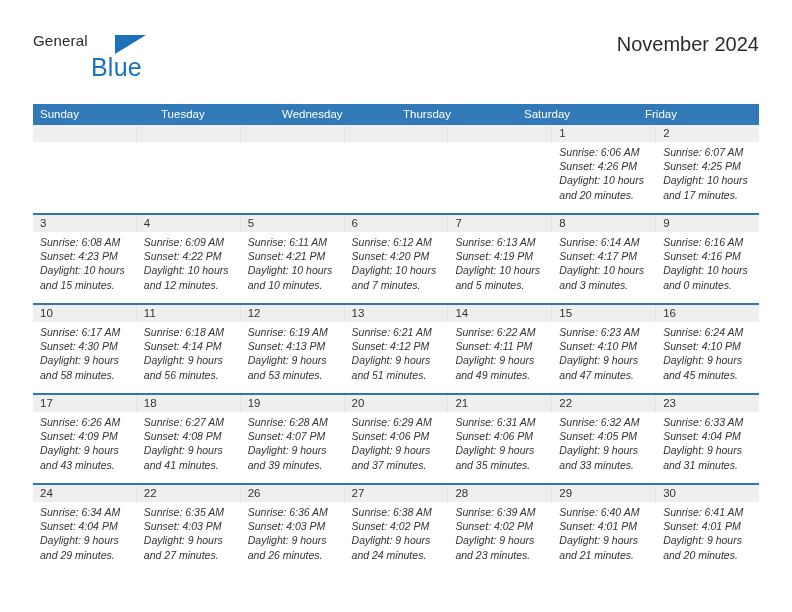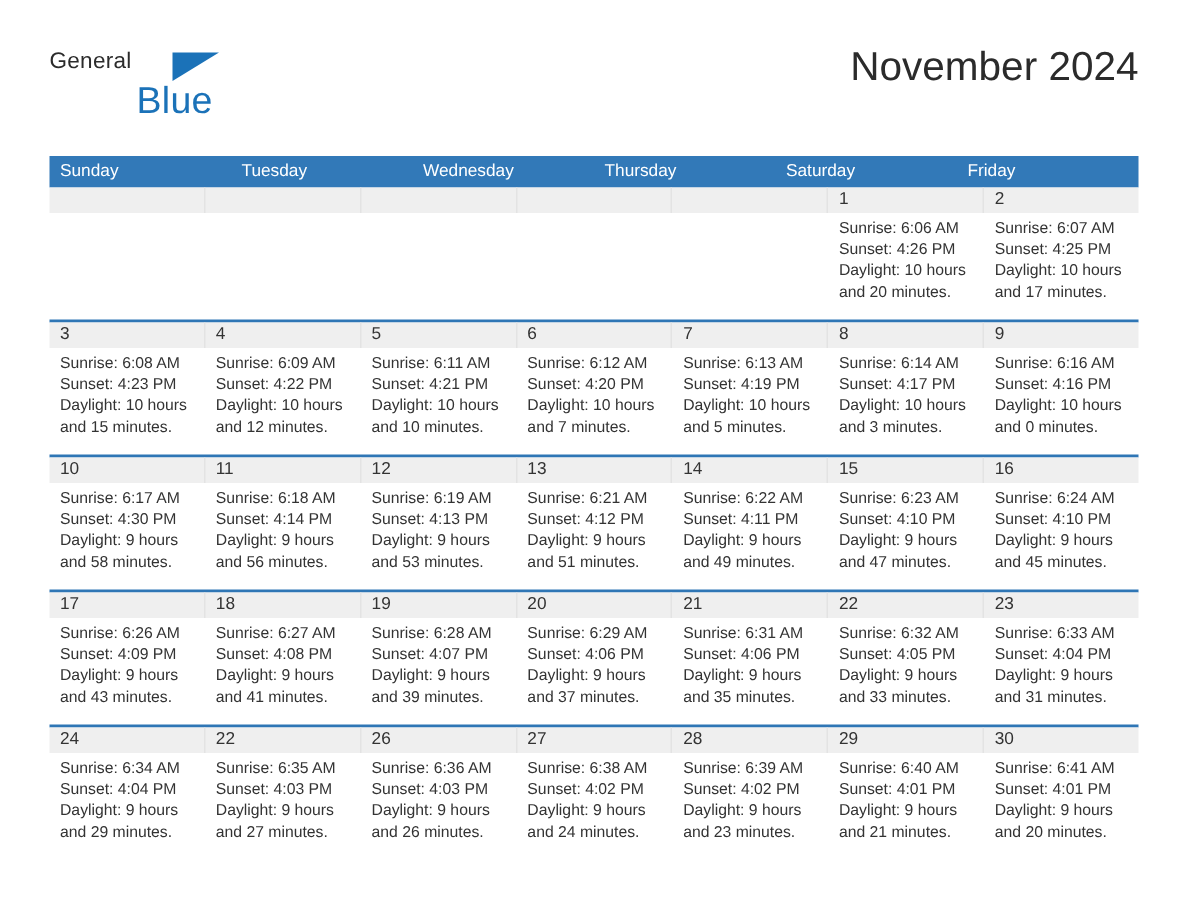--- a/index.html
+++ b/index.html
@@ -62,21 +62,21 @@
     color: #1b72b8;
     letter-spacing: .2px;
   }
   .titleblock {
     position: absolute;
     right: 0;
     top: 0;
     text-align: right;
   }
   .cal-title {
-    font-size: 27px;
+    font-size: 20px;
     color: #2b2b2b;
     line-height: 32px;
     font-weight: normal;
     margin: 0;
     white-space: nowrap;
   }
   .cal-sub {
     font-size: 14.5px;
     color: #2b2b2b;
     line-height: 20px;
@@ -132,20 +132,21 @@
     line-height: 17px;
     color: #333333;
     border-right: 1px solid #e3e3e3;
   }
   .numcell:last-child { border-right: none; }
   .daycell {
     flex: 1 1 0;
     box-sizing: border-box;
     padding: 3px 5px 16px 7px;
     border-right: 1px solid #ffffff;
+    font-style: italic;
   }
   .daycell:last-child { border-right: none; }
   .dayline {
     font-size: 10.5px;
     line-height: 14.2px;
     color: #333333;
     white-space: nowrap;
   }
 </style>
 </head>

